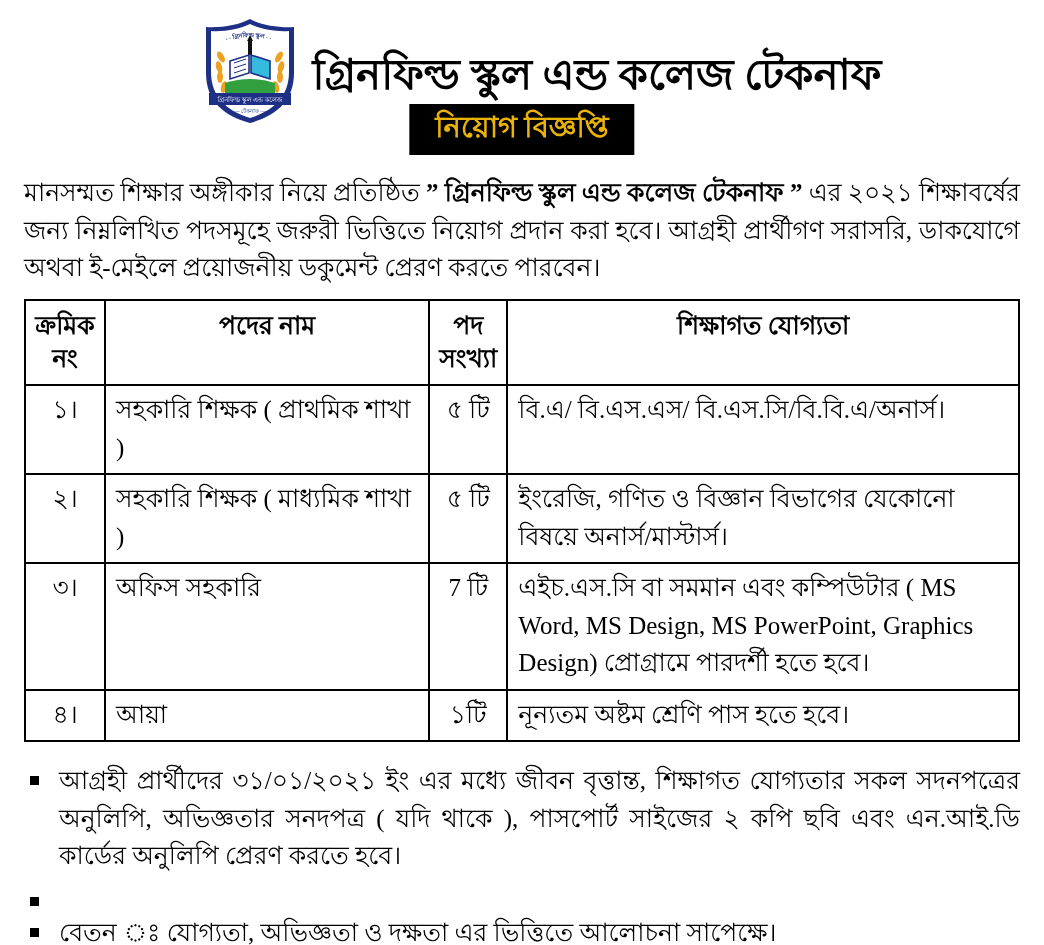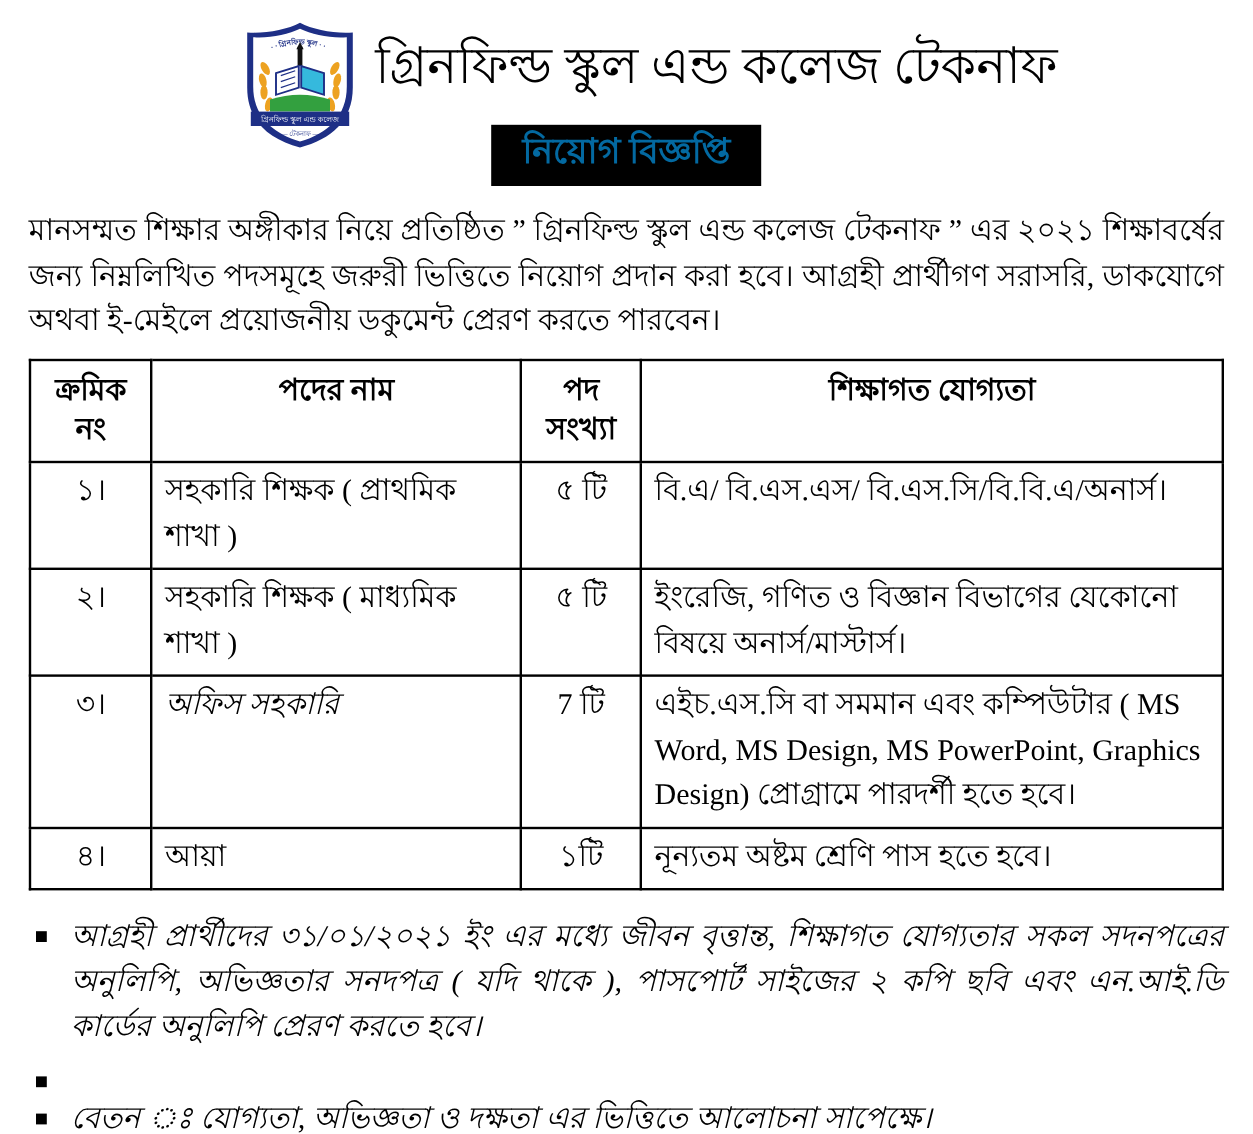--- a/index.html
+++ b/index.html
@@ -8,61 +8,61 @@
     width:1044px; height:945px;
     font-family:"Liberation Serif","DejaVu Serif",serif;
     color:#000; overflow:hidden; position:relative;
   }
   .page { width:1044px; height:945px; padding-top:14px; }
 
   
   .header { position:relative; height:146px; }
   .logo-wrap { position:absolute; left:197px; top:3px; width:106px; height:108px; }
   .page-title {
-    position:absolute; left:0; right:0; top:8px;
+    position:absolute; left:0; right:0; top:28px;
     text-align:center; padding-left:150px;
-    font-size:42px; font-weight:normal; letter-spacing:0px;
+    font-size:42px; font-weight:bold; letter-spacing:0px;
   }
   .notice-badge {
     position:absolute; top:90px; left:50%; transform:translateX(-50%);
-    background:#000; color:#0369a1; font-size:29px; font-weight:bold;
+    background:#000; color:#eab308; font-size:29px; font-weight:bold;
     padding:6px 26px 10px 26px; line-height:1.2; white-space:nowrap;
   }
 
   
   .intro {
     margin:14px 24px 12px 24px;
     font-size:25px; line-height:1.5; text-align:justify;
   }
-  .intro .bold { font-weight:normal; }
+  .intro .bold { font-weight:bold; }
 
   
   table.vacancy {
     width:996px; margin:0 24px; border-collapse:collapse;
     font-size:25px;
   }
   table.vacancy th, table.vacancy td {
     border:2px solid #000; vertical-align:top;
   }
   table.vacancy th {
-    font-weight:bold; text-align:center; padding:8px 20px; line-height:1.35;
+    font-weight:bold; text-align:center; padding:8px 9px; line-height:1.35;
   }
   table.vacancy td { padding:5px 10px 7px 10px; line-height:1.5; }
   .col-serial { width:80px; }
   .col-pos   { width:325px; }
   .col-count { width:78px; }
   .col-qual  { width:513px; }
   td.c { text-align:center; padding-left:4px; padding-right:4px; }
-  td.v-mid { vertical-align:middle; padding-top:22px;font-style:italic; }
+  td.v-mid { vertical-align:middle; padding-top:22px; }
   tr.row-tall td { height:94px; }
   tr.row-med td { height:70px; }
 
   
   .notes { margin:20px 24px 0 30px; }
-  .note-item { display:flex; align-items:flex-start; margin-bottom:8px;font-style:italic; }
+  .note-item { display:flex; align-items:flex-start; margin-bottom:8px; }
   .bullet-square {
     flex:0 0 auto; width:9px; height:9px; background:#000;
     margin:14px 20px 0 0;
   }
   .note-text { font-size:25px; line-height:1.5; text-align:justify; }
 </style>
 </head>
 <body>
 
 <div class="page">

